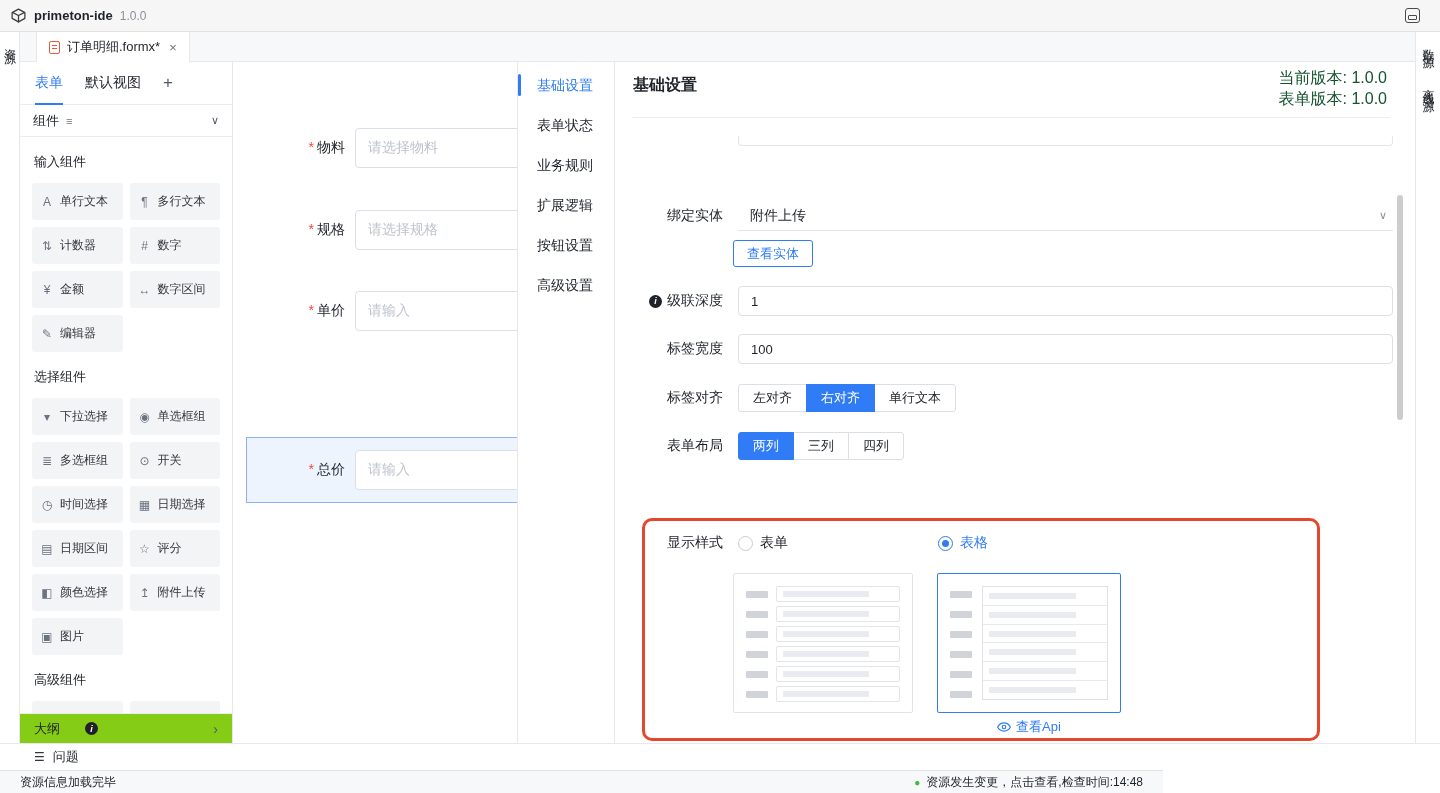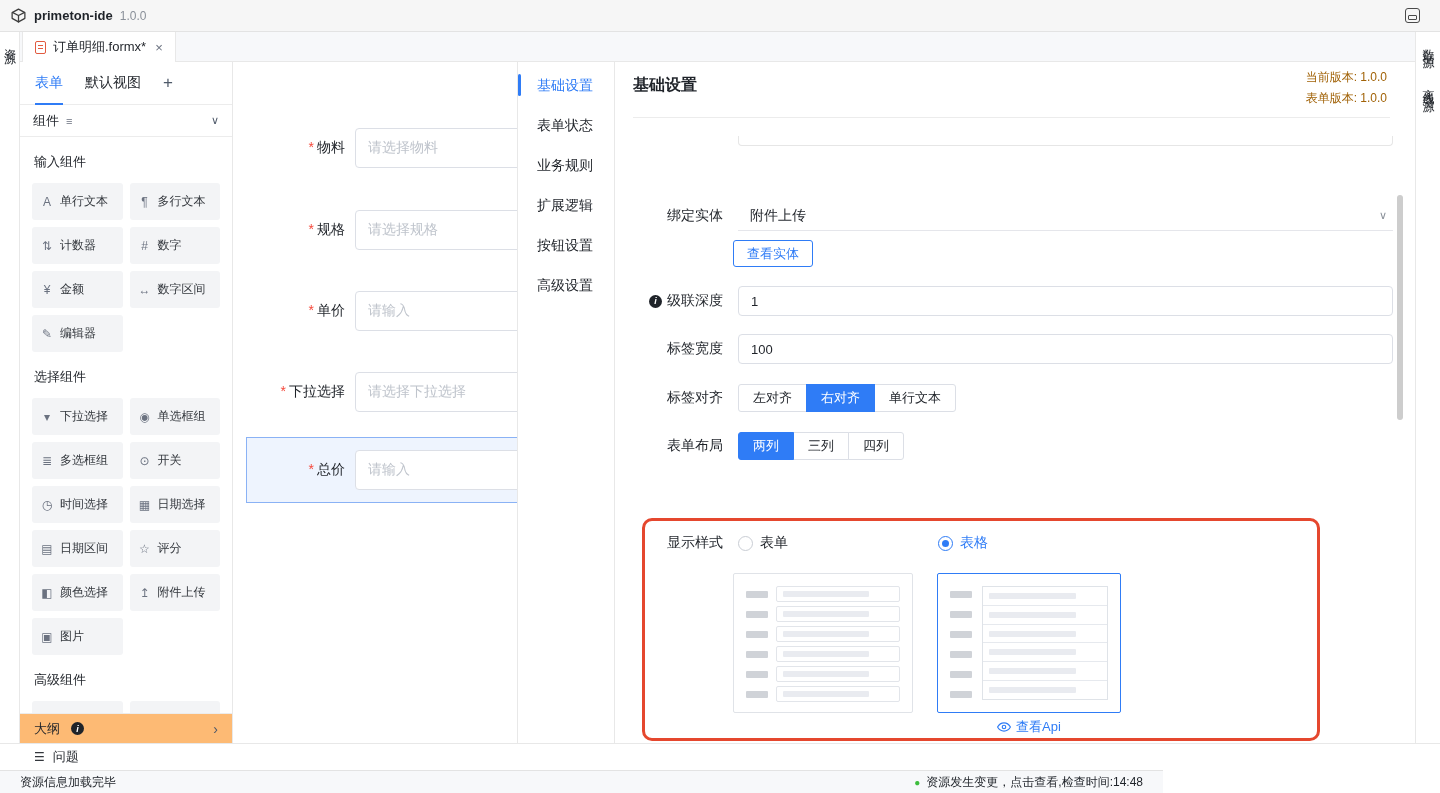--- a/index.html
+++ b/index.html
@@ -15,21 +15,21 @@
   
   .titlebar{position:absolute;left:0;top:0;width:1440px;height:32px;background:#f6f6f6;border-bottom:1px solid #e3e3e3;display:flex;align-items:center;padding:0 10px}
   .logo{width:18px;height:18px;margin-right:6px;display:flex;align-items:center}
   .app-name{font-size:13px;font-weight:bold;color:#1f2329}
   .app-ver{font-size:12px;color:#8a9099;margin-left:7px;margin-top:1px}
   .win-icon{position:absolute;right:20px;top:8px;width:15px;height:15px;border:1.5px solid #4a4a4a;border-radius:3px}
   .win-icon::after{content:"";position:absolute;left:2px;right:2px;bottom:2px;height:3px;border:1px solid #4a4a4a;border-radius:1px}
 
   
   .tabbar{position:absolute;left:20px;top:32px;width:1395px;height:30px;background:#f7f8fa;border-bottom:1px solid var(--border);display:flex}
-  .file-tab{height:30px;background:#fff;border-left:1px solid var(--border);border-right:1px solid var(--border);display:flex;align-items:center;gap:7px;padding:0 12px;margin-left:2px;font-size:13px;color:#1f2329;cursor:pointer}
+  .file-tab{height:30px;background:#fff;border-left:1px solid var(--border);border-right:1px solid var(--border);display:flex;align-items:center;gap:7px;padding:0 12px;margin-left:16px;font-size:13px;color:#1f2329;cursor:pointer}
   .file-icon{width:11px;height:13px;border:1px solid #e25b40;border-radius:2px;position:relative;flex:none}
   .file-icon::before{content:"";position:absolute;left:2px;right:2px;top:3px;height:1px;background:#e25b40;box-shadow:0 3px 0 #e25b40}
   .tab-close{color:#6b7280;font-size:13px;margin-left:2px;cursor:pointer}
 
   
   .vstrip{position:absolute;top:32px;height:711px;background:#fff;display:flex;flex-direction:column;align-items:center;padding-top:7px;gap:28px}
   .vstrip.left{left:0;width:20px;border-right:1px solid var(--border)}
   .vstrip.right{left:1415px;width:25px;border-left:1px solid var(--border)}
   .vtext{writing-mode:vertical-rl;text-orientation:upright;font-size:12px;color:#1f2329;letter-spacing:4px;cursor:pointer}
 
@@ -40,21 +40,21 @@
   .lp-tab.active{color:var(--blue);border-bottom:2px solid var(--blue)}
   .lp-add{font-size:17px;color:#4e5969;cursor:pointer}
   .lp-comp-header{height:32px;display:flex;align-items:center;padding:0 13px;border-bottom:1px solid #ececec;font-size:13px;gap:7px;cursor:pointer}
   .lp-menu-ic{color:#6b7280;font-size:11px}
   .lp-comp-header .chev{margin-left:auto;color:#4e5969;font-size:11px}
   .lp-body{padding:0 12px;height:576px;overflow:hidden}
   .lp-sec-title{font-size:13px;color:#1f2329;margin:16px 2px 12px}
   .lp-grid{display:grid;grid-template-columns:1fr 1fr;gap:7px}
   .lp-item{height:37px;background:#f3f4f6;border-radius:3px;display:flex;align-items:center;padding:0 8px;gap:6px;font-size:12px;color:#33373d;cursor:grab}
   .lp-item .ic{color:#6b7280;font-size:12px;width:14px;text-align:center;flex:none}
-  .lp-footer{position:absolute;left:0;right:0;bottom:0;height:30px;border-top:1px solid #ececec;display:flex;align-items:center;padding:0 14px;gap:11px;font-size:13px;background:#fdba74;cursor:pointer}
+  .lp-footer{position:absolute;left:0;right:0;bottom:0;height:30px;border-top:1px solid #ececec;display:flex;align-items:center;padding:0 14px;gap:25px;font-size:13px;background:#84cc16;cursor:pointer}
   .info-dot{width:13px;height:13px;border-radius:50%;background:#1f2329;color:#fff;font-size:9px;font-weight:bold;font-style:italic;display:inline-flex;align-items:center;justify-content:center;flex:none}
   .lp-footer .chev{margin-left:auto;color:#4e5969;font-size:14px}
 
   
   .canvas{position:absolute;left:233px;top:62px;width:284px;height:681px;background:#fff;overflow:hidden}
   .cfield{position:absolute;left:0;display:flex;align-items:center;height:40px}
   .clabel{width:112px;text-align:right;font-size:14px;color:#1f2329;flex:none}
   .star{color:#f5483b;margin-right:3px}
   .cinput{margin-left:10px;width:240px;height:40px;border:1px solid #dcdfe6;border-radius:4px;background:#fff;display:flex;align-items:center;padding:12px 12px;cursor:text}
   .ph{color:#bfc4cc;font-size:14px;white-space:nowrap}
@@ -64,21 +64,21 @@
 
   
   .settings-nav{position:absolute;left:517px;top:62px;width:98px;height:681px;background:#fff;border-left:1px solid var(--border);border-right:1px solid var(--border);padding-top:9px}
   .snav-item{position:relative;height:28px;line-height:28px;padding-left:19px;font-size:14px;color:#1f2329;margin-bottom:12px;cursor:pointer}
   .snav-item.active{color:var(--blue)}
   .snav-item.active::before{content:"";position:absolute;left:0;top:3px;height:22px;width:3px;background:var(--blue);border-radius:2px}
 
   
   .settings-main{position:absolute;left:615px;top:62px;width:800px;height:681px;background:#fff;overflow:hidden}
   .s-title{position:absolute;left:18px;top:13px;font-size:16px;font-weight:bold;color:#1f2329}
-  .s-versions{position:absolute;right:28px;top:5px;text-align:center;font-size:12px;color:#a16207;line-height:21px}
+  .s-versions{position:absolute;right:28px;top:5px;text-align:center;font-size:16px;color:#14532d;line-height:21px}
   .s-div{position:absolute;left:18px;right:25px;top:55px;border-bottom:1px solid #ececec}
   .cutrow{position:absolute;left:123px;top:74px;width:655px;height:10px;border:1px solid #e6e6e6;border-top:none;border-radius:0 0 4px 4px}
   .btnrow{position:absolute;left:128px;top:96px;display:flex;gap:20px}
   .btn-outline{height:27px;border:1px solid var(--blue);color:var(--blue);background:#fff;border-radius:3px;font-size:13px;padding:0 13px;display:inline-flex;align-items:center;cursor:pointer;white-space:nowrap}
   .srow{position:absolute;left:0;right:22px;display:flex;align-items:center;height:30px}
   .rlabel{width:108px;text-align:right;font-size:14px;color:#1f2329;flex:none}
   .rctrl{margin-left:15px;flex:1;display:flex;align-items:center}
   .uselect{position:relative;flex:1;height:30px;border-bottom:1px solid #e5e6eb;display:flex;align-items:center;padding:0 12px;font-size:14px;cursor:pointer}
   .uselect .chev{position:absolute;right:6px;color:#8a9099;font-size:11px}
   .view-entity{position:absolute;left:118px;top:178px}
@@ -263,26 +263,20 @@
     <div class="cinput">
         <span class="ph">请选择规格</span>
       </div>
   </div>
   <div class="cfield" style="top:229px">
     <span class="clabel"><span class="star">*</span><span>单价</span></span>
     <div class="cinput">
         <span class="ph">请输入</span>
       </div>
   </div>
-  <div class="cfield" style="top:310px">
-    <span class="clabel"><span class="star">*</span><span>下拉选择</span></span>
-    <div class="cinput">
-        <span class="ph">请选择下拉选择</span>
-      </div>
-  </div>
   <div class="sel-wrap">
     <div class="cfield">
       <span class="clabel"><span class="star">*</span><span>总价</span></span>
       <div class="cinput">
           <span class="ph">请输入</span>
         </div>
     </div>
   </div>
 </div>
 

